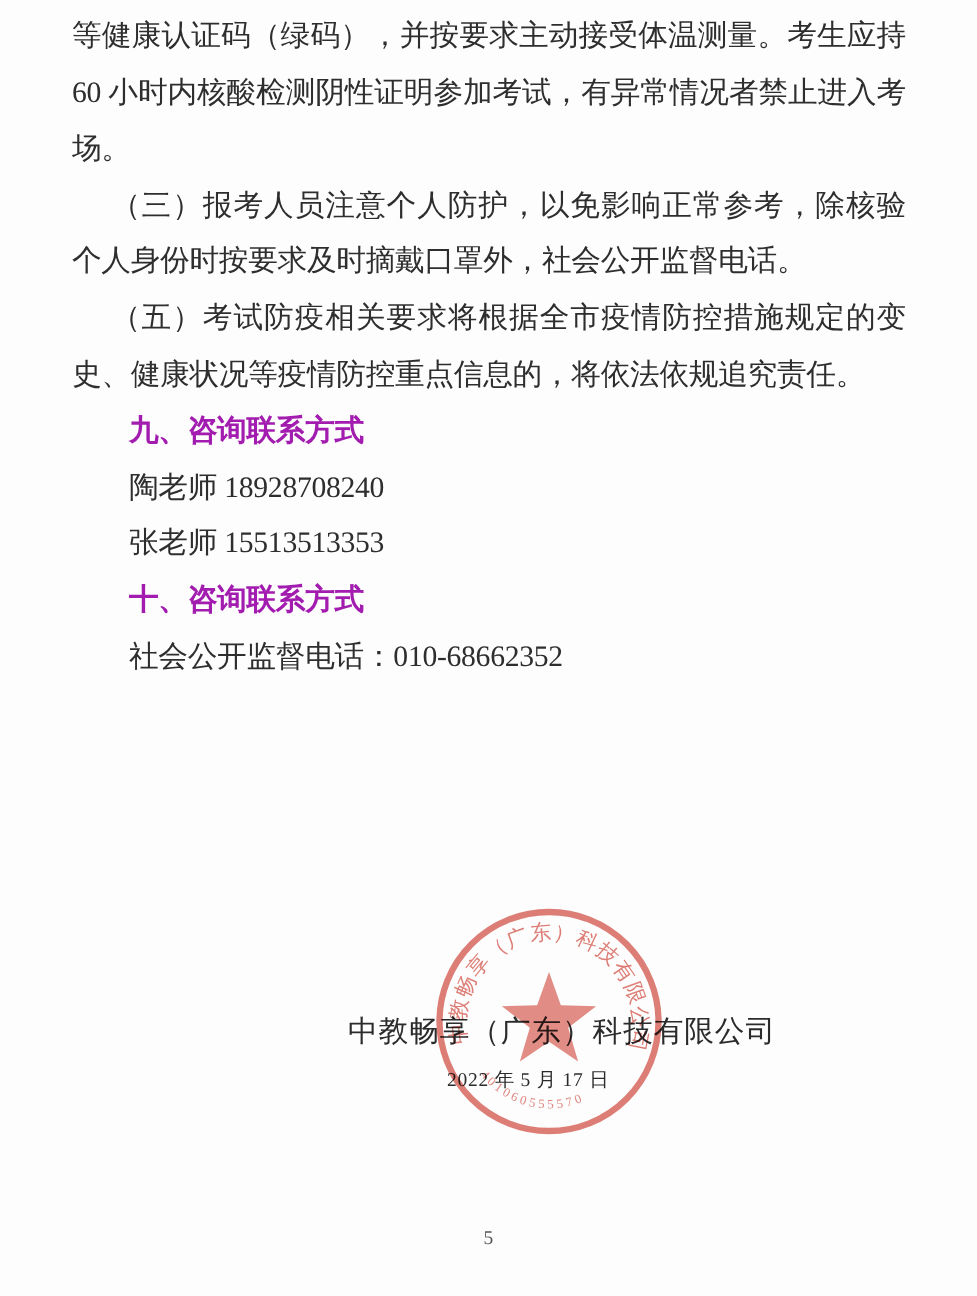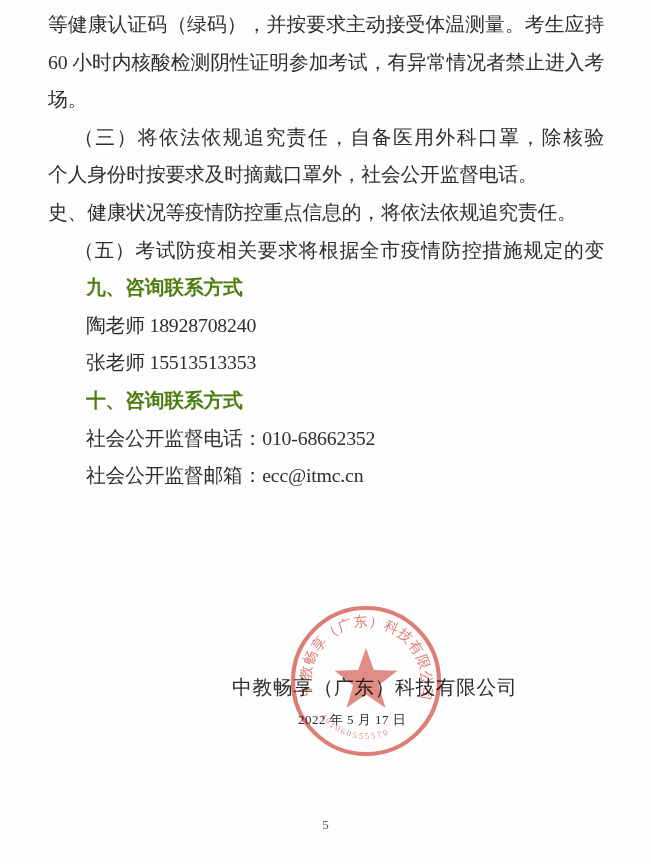--- a/index.html
+++ b/index.html
@@ -16,21 +16,21 @@
     left:48px; top:6px;
     width:556px;
     font-size:19.8px;
     line-height:37.6px;
     letter-spacing:-0.2px;
   }
   .line { min-height:37.6px; }
   .line.justify { text-align:justify; text-align-last:justify; }
   .line.indent-p { text-indent:26px; }
   .line.indent-h { text-indent:38px; }
-  .line.bold { font-weight:700; color:#4d7c0f; }
+  .line.bold { font-weight:700; color:#a21caf; }
   .signature-company {
     position:absolute; left:232px; top:674px;
     font-size:19.8px; letter-spacing:0.6px; color:#2b2b2b;
     white-space:nowrap;
   }
   .signature-date {
     position:absolute; left:298px; top:711px;
     font-size:13px; letter-spacing:0.5px; color:#2b2b2b;
     white-space:nowrap;
   }
@@ -48,30 +48,29 @@
 </style>
 </head>
 <body>
 
 <div class="page">
 
   <div class="body-text">
       <div class="line justify">等健康认证码（绿码），并按要求主动接受体温测量。考生应持</div>
       <div class="line justify">60 小时内核酸检测阴性证明参加考试，有异常情况者禁止进入考</div>
       <div class="line">场。</div>
-      <div class="line indent-p justify">（三）将依法依规追究责任，自备医用外科口罩，除核验</div>
+      <div class="line indent-p justify">（三）报考人员注意个人防护，以免影响正常参考，除核验</div>
       <div class="line">个人身份时按要求及时摘戴口罩外，社会公开监督电话。</div>
+      <div class="line indent-p justify">（五）考试防疫相关要求将根据全市疫情防控措施规定的变</div>
       <div class="line">史、健康状况等疫情防控重点信息的，将依法依规追究责任。</div>
-      <div class="line indent-p justify">（五）考试防疫相关要求将根据全市疫情防控措施规定的变</div>
       <div class="line indent-h bold">九、咨询联系方式</div>
       <div class="line indent-h">陶老师 18928708240</div>
       <div class="line indent-h">张老师 15513513353</div>
       <div class="line indent-h bold">十、咨询联系方式</div>
       <div class="line indent-h">社会公开监督电话：010-68662352</div>
-      <div class="line indent-h">社会公开监督邮箱：ecc@itmc.cn</div>
     </div>
 
   <div class="signature-company">中教畅享（广东）科技有限公司</div>
 
   <div class="signature-date">2022 年 5 月 17 日</div>
 
   <svg class="seal" viewBox="0 0 160 160" xmlns="http://www.w3.org/2000/svg">
     <defs>
       <path id="arcTop" d="M 25.6,94.5 A 56,56 0 1 1 134.4,94.5" fill="none"></path>
       <path id="arcBottom" d="M 29.8,109 A 58,58 0 0 0 130.2,109" fill="none"></path>

